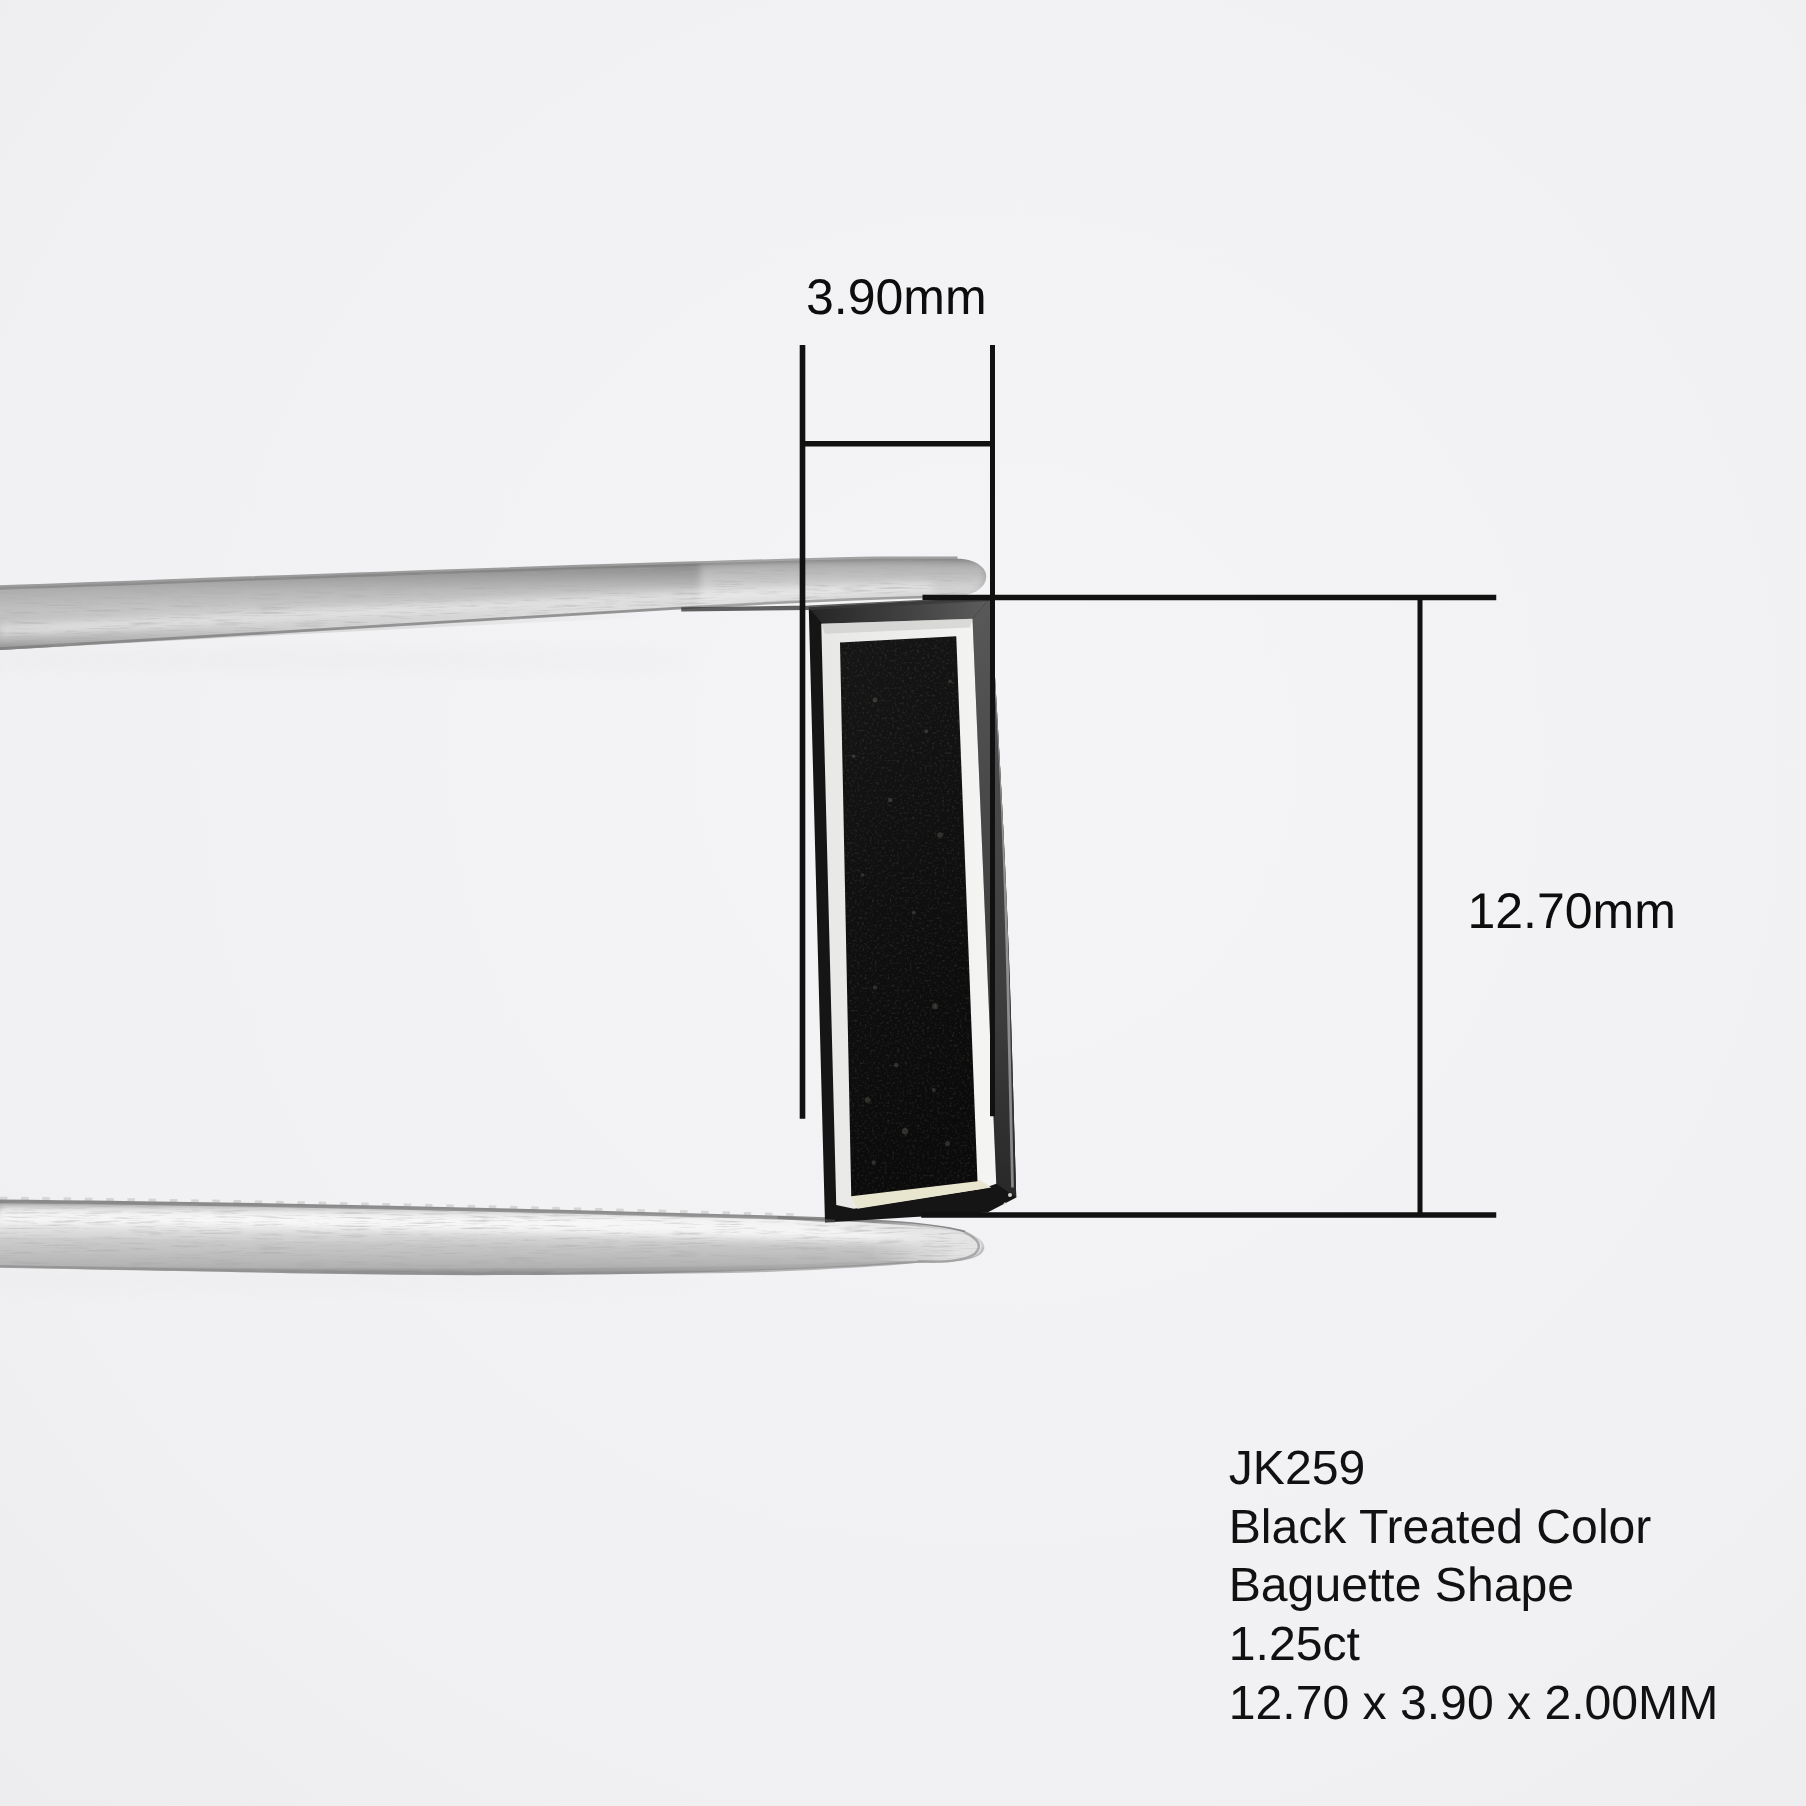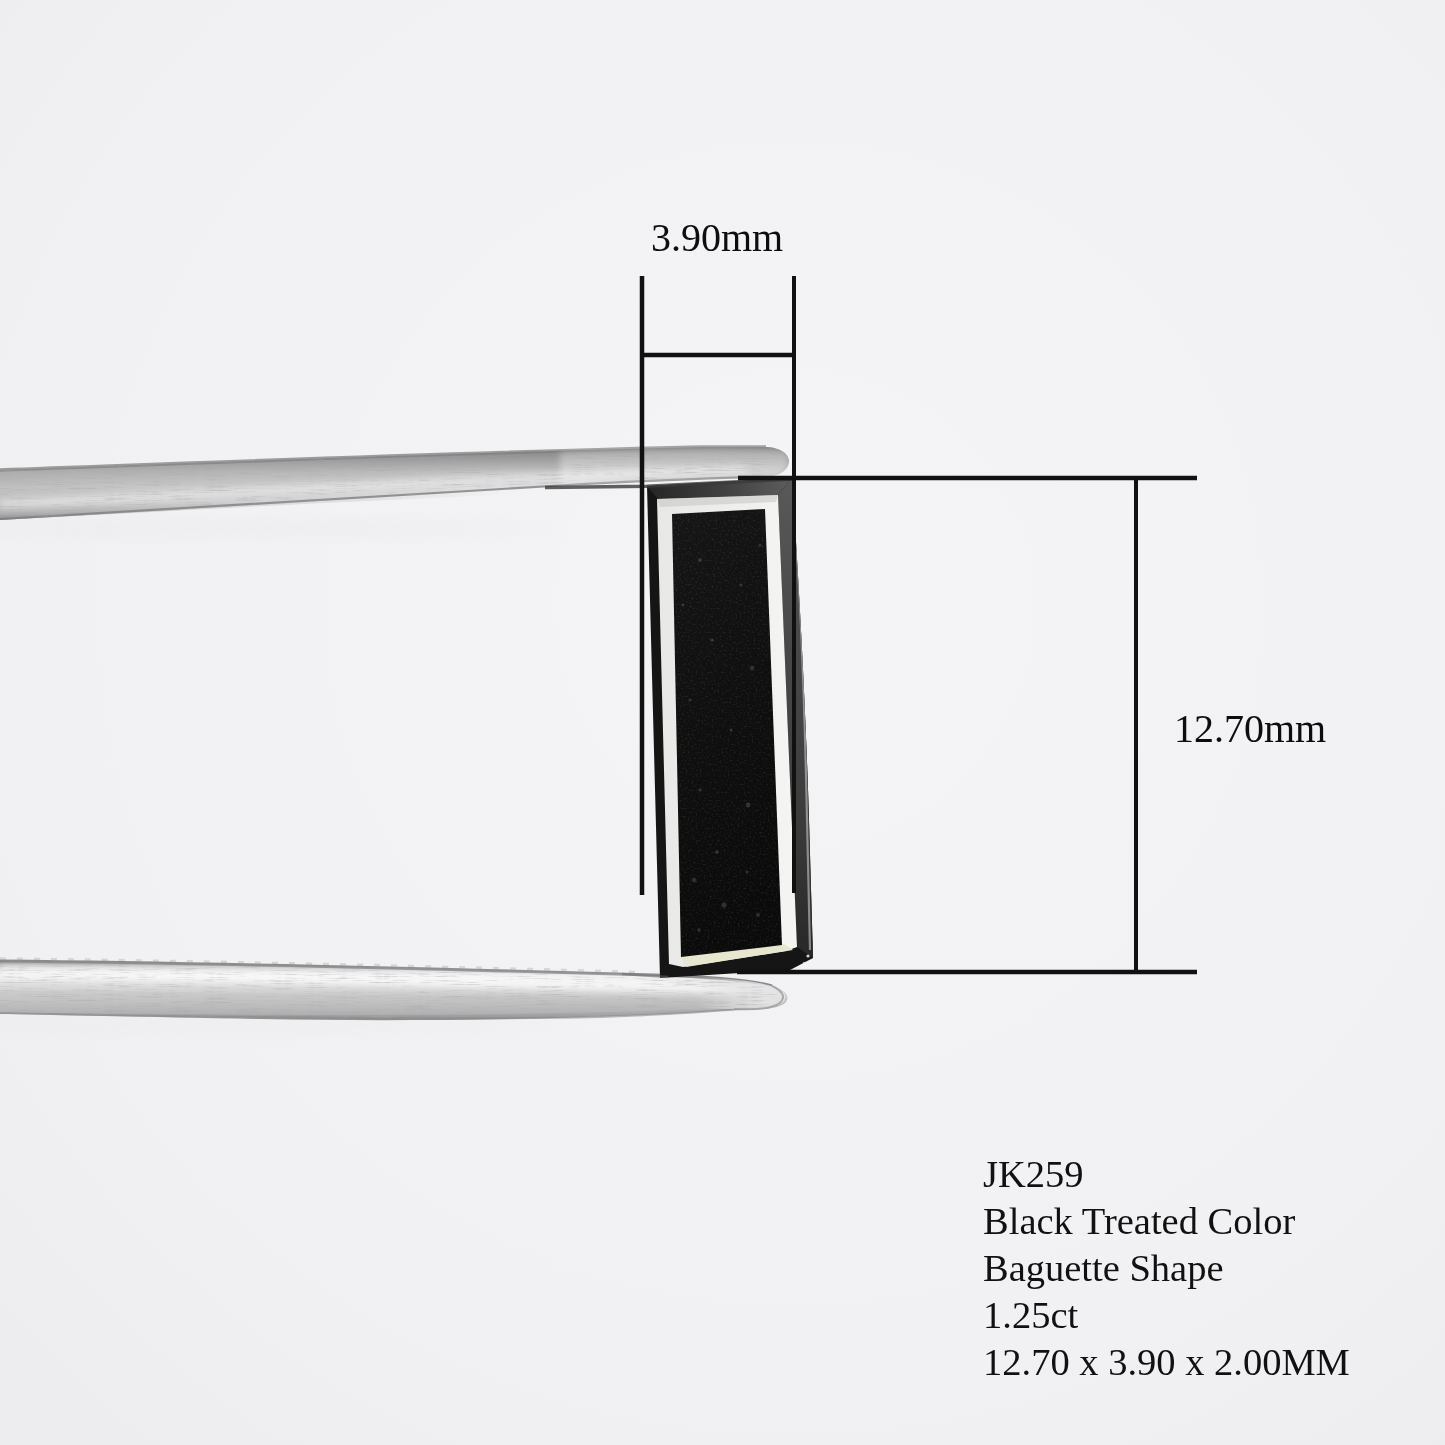--- a/index.html
+++ b/index.html
@@ -1,17 +1,17 @@
 <!DOCTYPE html>
 <html><head>
 <meta charset="utf-8">
 <style>
   html,body{margin:0;padding:0;}
   #canvas{width:1445px;height:1445px;position:relative;overflow:hidden;
-    font-family:Liberation Serif, serif;}
+    font-family:Liberation Sans, sans-serif;}
 </style>
 </head>
 <body>
 <div id="canvas">
 <svg width="1445" height="1445" viewBox="0 0 1445 1445" xmlns="http://www.w3.org/2000/svg">
   <defs>
     <radialGradient id="bgGrad" cx="0.55" cy="0.42" r="0.9">
       <stop offset="0" stop-color="#f4f4f6"></stop>
       <stop offset="0.6" stop-color="#f1f1f3"></stop>
       <stop offset="1" stop-color="#ebebed"></stop>

